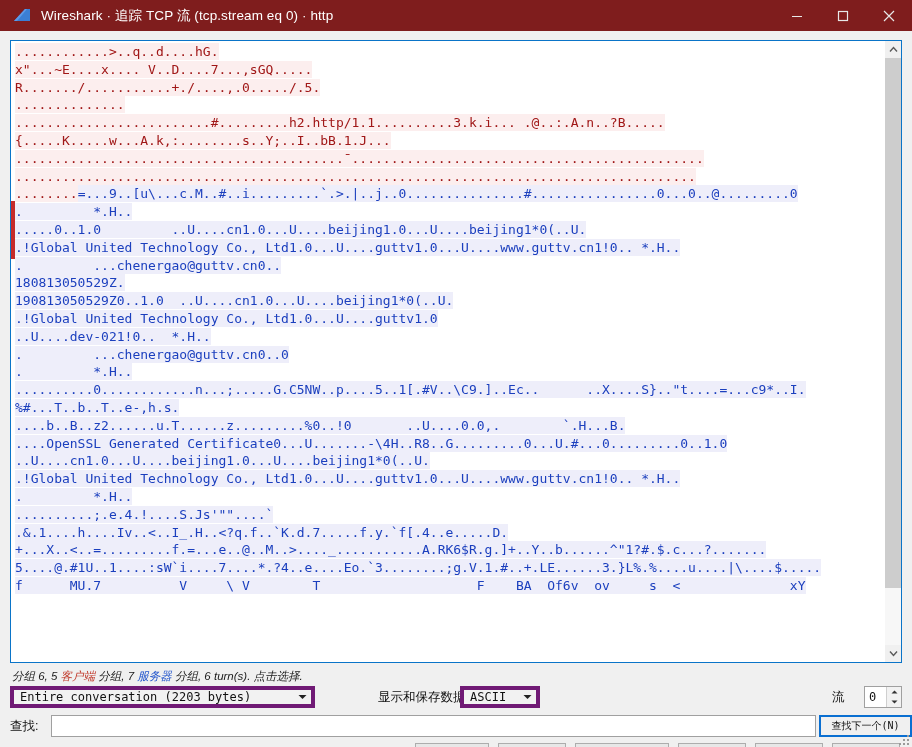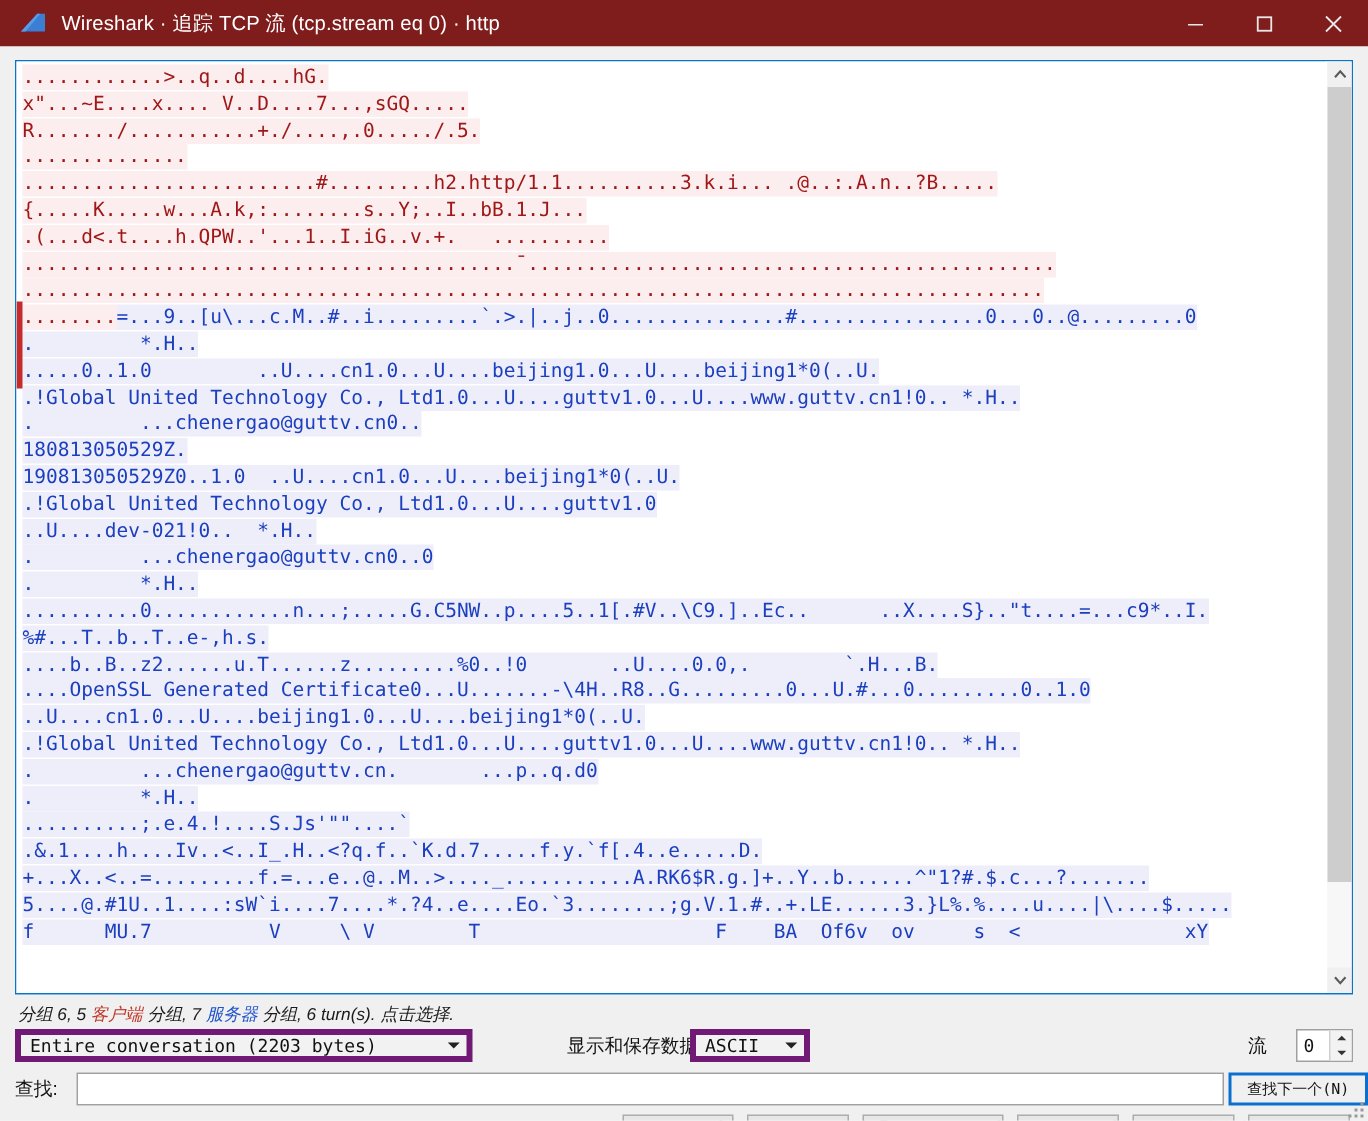--- a/index.html
+++ b/index.html
@@ -314,41 +314,39 @@
   <div id="stream-pane-wrap">
     <div id="stream-text">
       <div id="gutter-mark"></div>
 
     <div class="line"><span class="c-red">............&gt;..q..d....hG.</span></div>
         <div class="line"><span class="c-red">x"...~E....x.... V..D....7...,sGQ.....</span></div>
         <div class="line"><span class="c-red">R......./...........+./....,.0...../.5.</span></div>
         <div class="line"><span class="c-red">..............</span></div>
         <div class="line"><span class="c-red">.........................#.........h2.http/1.1..........3.k.i... .@..:.A.n..?B.....</span></div>
         <div class="line"><span class="c-red">{.....K.....w...A.k,:........s..Y;..I..bB.1.J...</span></div>
-        <div class="line"><span class="c-red">.(...d&lt;.t....h.QPW..'...1..I.iG..v.+.   ..........</span></div>
         <div class="line"><span class="c-red">..........................................¯.............................................</span></div>
         <div class="line"><span class="c-red">.......................................................................................</span></div>
         <div class="line"><span class="c-red">........</span><span class="c-blue">=...9..[u\...c.M..#..i.........`.&gt;.|..j..0...............#................0...0..@.........0</span></div>
         <div class="line"><span class="c-blue">.         *.H..</span></div>
         <div class="line"><span class="c-blue">.....0..1.0         ..U....cn1.0...U....beijing1.0...U....beijing1*0(..U.</span></div>
         <div class="line"><span class="c-blue">.!Global United Technology Co., Ltd1.0...U....guttv1.0...U....www.guttv.cn1!0.. *.H..</span></div>
         <div class="line"><span class="c-blue">.         ...chenergao@guttv.cn0..</span></div>
         <div class="line"><span class="c-blue">180813050529Z.</span></div>
         <div class="line"><span class="c-blue">190813050529Z0..1.0  ..U....cn1.0...U....beijing1*0(..U.</span></div>
         <div class="line"><span class="c-blue">.!Global United Technology Co., Ltd1.0...U....guttv1.0</span></div>
         <div class="line"><span class="c-blue">..U....dev-021!0..  *.H..</span></div>
         <div class="line"><span class="c-blue">.         ...chenergao@guttv.cn0..0</span></div>
         <div class="line"><span class="c-blue">.         *.H..</span></div>
         <div class="line"><span class="c-blue">..........0............n...;.....G.C5NW..p....5..1[.#V..\C9.]..Ec..      ..X....S}.."t....=...c9*..I.</span></div>
         <div class="line"><span class="c-blue">%#...T..b..T..e-,h.s.</span></div>
         <div class="line"><span class="c-blue">....b..B..z2......u.T......z.........%0..!0       ..U....0.0,.        `.H...B.</span></div>
         <div class="line"><span class="c-blue">....OpenSSL Generated Certificate0...U.......-\4H..R8..G.........0...U.#...0.........0..1.0</span></div>
         <div class="line"><span class="c-blue">..U....cn1.0...U....beijing1.0...U....beijing1*0(..U.</span></div>
         <div class="line"><span class="c-blue">.!Global United Technology Co., Ltd1.0...U....guttv1.0...U....www.guttv.cn1!0.. *.H..</span></div>
-        <div class="line"><span class="c-blue">.         ...chenergao@guttv.cn.       ...p..q.d0</span></div>
         <div class="line"><span class="c-blue">.         *.H..</span></div>
         <div class="line"><span class="c-blue">..........;.e.4.!....S.Js'""....`</span></div>
         <div class="line"><span class="c-blue">.&amp;.1....h....Iv..&lt;..I_.H..&lt;?q.f..`K.d.7.....f.y.`f[.4..e.....D.</span></div>
         <div class="line"><span class="c-blue">+...X..&lt;..=.........f.=...e..@..M..&gt;...._...........A.RK6$R.g.]+..Y..b......^"1?#.$.c...?.......</span></div>
         <div class="line"><span class="c-blue">5....@.#1U..1....:sW`i....7....*.?4..e....Eo.`3........;g.V.1.#..+.LE......3.}L%.%....u....|\....$.....</span></div>
         <div class="line"><span class="c-blue">f      MU.7          V     \ V        T                    F    BA  Of6v  ov     s  &lt;              xY</span></div>
       </div>
     <div id="vscroll">
       <div class="sb-arrow">
         <svg width="9" height="7" viewBox="0 0 9 7">

